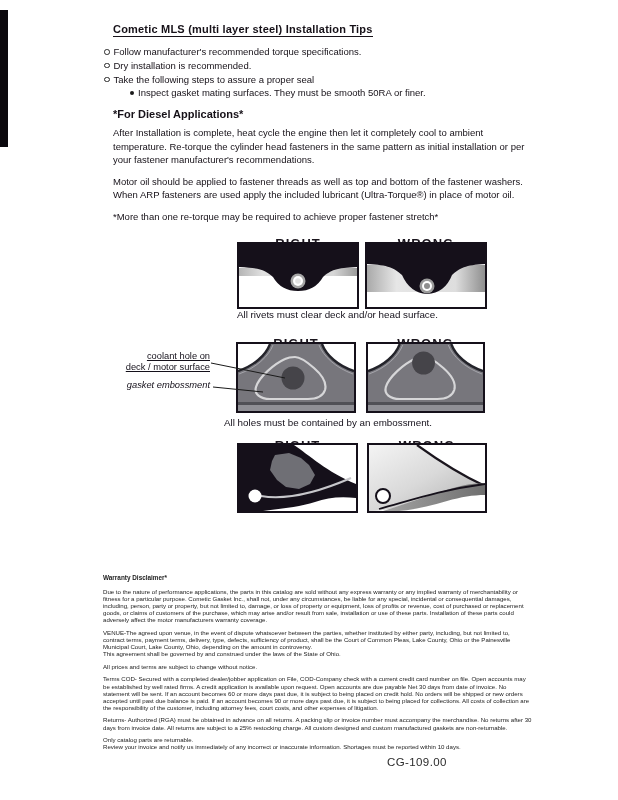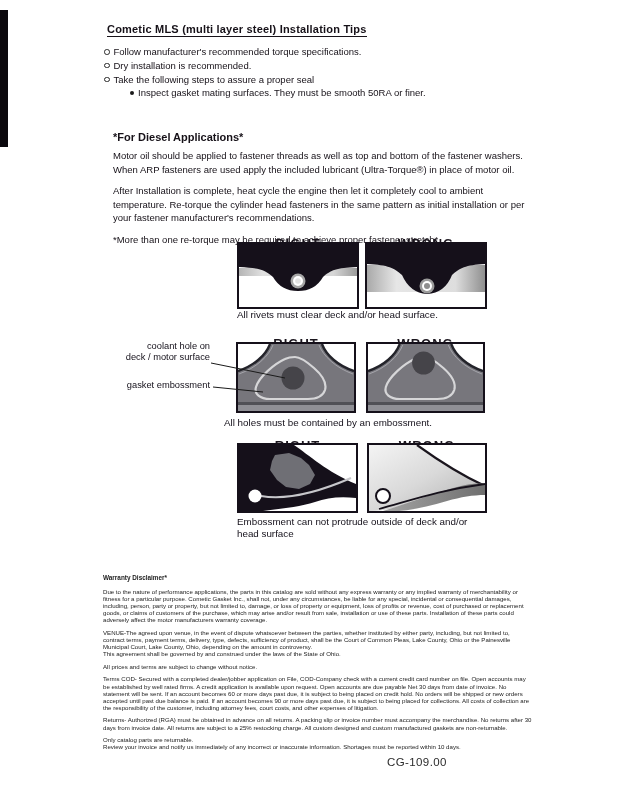--- a/index.html
+++ b/index.html
@@ -2,32 +2,32 @@
 <html><head>
 <meta charset="utf-8">
 <style>
   html,body{margin:0;padding:0;background:#e8e8e8;}
   .page{position:relative;width:618px;height:800px;background:#ffffff;overflow:hidden;
         font-family:"Liberation Sans",sans-serif;color:#161118;}
   .scan-bar{position:absolute;left:0;top:10px;width:8px;height:137px;background:#0b080d;}
 
   
   .tips{position:absolute;left:104px;top:19px;width:436px;}
-  .doc-title{display:inline-block;margin-left:3px;font-size:11px;font-weight:bold;
+  .doc-title{display:inline-block;margin-left:9px;font-size:11px;font-weight:bold;
              letter-spacing:.2px;border-bottom:1.5px solid #161118;padding-bottom:1px;}
   .bullets{margin-top:8px;}
   .b-row{display:flex;align-items:flex-start;font-size:9.5px;line-height:13.8px;}
   .b-row .ring{flex:0 0 auto;width:3.5px;height:3.5px;border:1px solid #2a2a2a;border-radius:50%;
                margin:4px 4px 0 0;}
   .b-row.sub{margin-left:26px;}
   .b-row .dot{flex:0 0 auto;width:4px;height:4px;background:#1a1a1a;border-radius:50%;
               margin:5px 4px 0 0;}
 
   
-  .diesel{position:absolute;left:113px;top:131px;width:424px;}
+  .diesel{position:absolute;left:113px;top:108px;width:424px;}
   .diesel h2{margin:0 0 6px 0;font-size:11px;font-weight:bold;}
   .diesel p{margin:0 0 8px 0;font-size:9.5px;line-height:13.6px;}
 
   
   .rw-label{position:absolute;font-size:13px;font-weight:bold;letter-spacing:1px;
             text-align:center;color:#1b161e;margin-top:8px;}
   .dbox{position:absolute;border:2px solid #15101a;background:#fff;box-sizing:border-box;}
   .dbox svg{display:block;width:100%;height:100%;}
   .caption{position:absolute;font-size:9.8px;line-height:11.5px;color:#14101a;}
   .ann{position:absolute;font-size:9.3px;line-height:11px;text-align:right;color:#14101a;}
@@ -64,22 +64,22 @@
       </div>
       <div class="b-row sub">
         <span class="dot"></span>
         <span>Inspect gasket mating surfaces.  They must be smooth 50RA or finer.</span>
       </div>
     </div>
   </div>
 
   <div class="diesel">
     <h2>*For Diesel Applications*</h2>
+    <p>After Installation is complete, heat cycle the engine then let it completely cool to ambient temperature. Re-torque the cylinder head fasteners in the same pattern as initial installation or per your fastener manufacturer's recommendations.</p>
     <p>Motor oil should be applied to fastener threads as well as top and bottom of the fastener washers. When ARP fasteners are used apply the included lubricant (Ultra-Torque®) in place of motor oil.</p>
-    <p>After Installation is complete, heat cycle the engine then let it completely cool to ambient temperature. Re-torque the cylinder head fasteners in the same pattern as initial installation or per your fastener manufacturer's recommendations.</p>
     <p>*More than one re-torque may be required to achieve proper fastener stretch*</p>
   </div>
 
   <div class="rw-label" style="left:237px;top:228px;width:122px;">RIGHT</div>
   <div class="rw-label" style="left:365px;top:228px;width:122px;">WRONG</div>
 
   <div class="dbox" style="left:237px;top:242px;width:122px;height:67px;">
     <svg viewBox="0 0 118 63" preserveAspectRatio="none">
       <defs>
         <linearGradient id="gA" x1="0" y1="0" x2="1" y2="0">
@@ -115,25 +115,25 @@
       <circle cx="60" cy="42" r="5" fill="#ffffff"></circle>
       <circle cx="60" cy="42" r="3" fill="#8e8e8e"></circle>
     </svg>
   </div>
 
   <div class="caption" style="left:237px;top:309px;width:280px;">All rivets must clear deck and/or head surface.</div>
 
   <div class="rw-label" style="left:236px;top:328px;width:120px;">RIGHT</div>
   <div class="rw-label" style="left:366px;top:328px;width:119px;">WRONG</div>
 
-  <div class="ann" style="left:100px;top:341px;width:110px;">
+  <div class="ann" style="left:100px;top:351px;width:110px;text-decoration:underline;">
     <div>coolant hole on</div>
     <div>deck / motor surface</div>
   </div>
-  <div class="ann" style="left:100px;top:380px;width:110px;">
+  <div class="ann" style="left:100px;top:380px;width:110px;font-style:italic;">
     <div>gasket embossment</div>
   </div>
 
   <svg class="leader" style="left:200px;top:350px;" width="120" height="50">
     <line x1="11" y1="13" x2="85" y2="28" stroke="#1a1a1a" stroke-width="1"></line>
     <line x1="13" y1="37" x2="63" y2="42" stroke="#1a1a1a" stroke-width="1"></line>
   </svg>
 
   <div class="dbox" style="left:236px;top:342px;width:120px;height:71px;">
     <svg viewBox="0 0 116 67" preserveAspectRatio="none">
@@ -197,21 +197,20 @@
       </defs>
       <rect x="0" y="0" width="116" height="66" fill="#ffffff"></rect>
       <path d="M0,0 H48 C66,13 90,29 116,41 L116,45 C90,45 64,51 40,59 C28,63 12,66 0,66 Z" fill="url(#gF1)"></path>
       <path d="M48,0 C66,13 90,29 116,41" stroke="#1a151d" stroke-width="2.2" fill="none"></path>
       <path d="M14,66 C40,58 68,47 92,41 C100,39 108,38 116,39 L116,50 C104,50 92,52 78,56 C58,62 38,66 28,66 Z" fill="url(#gF2)"></path>
       <path d="M10,64 C40,56 70,45 116,39" stroke="#15101a" stroke-width="1.8" fill="none"></path>
       <circle cx="14" cy="51" r="7" fill="#ffffff" stroke="#15101a" stroke-width="2"></circle>
     </svg>
   </div>
 
-  <div class="caption" style="left:237px;top:516px;width:248px;">Embossment can not protrude outside of deck and/or head surface</div>
 
   <div class="legal">
     <h3>Warranty Disclaimer*</h3>
     <p>Due to the nature of performance applications, the parts in this catalog are sold without any express warranty or any implied warranty of merchantability or fitness for a particular purpose.  Cometic Gasket Inc., shall not, under any circumstances, be liable for any special, incidental or consequential damages, including, person, party or property, but not limited to, damage, or loss of property or equipment, loss of profits or revenue, cost of purchased or replacement goods, or claims of customers of the purchase, which may arise and/or result from sale, installation or use of these parts.  Installation of these parts could adversely affect the motor manufacturers warranty coverage.</p>
     <p>VENUE-The agreed upon venue, in the event of dispute whatsoever between the parties, whether instituted by either party, including, but not limited to, contract terms, payment terms, delivery, type, defects, sufficiency of product, shall be the Court of Common Pleas, Lake County, Ohio or the Painesville Municipal Court, Lake County, Ohio, depending on the amount in controversy.
 This agreement shall be governed by and construed under the laws of the State of Ohio.</p>
     <p>All prices and terms are subject to change without notice.</p>
     <p>Terms COD- Secured with a completed dealer/jobber application on File, COD-Company check with a current credit card number on file.  Open accounts may be established by well rated firms.  A credit application is available upon request.  Open accounts are due payable Net 30 days from date of invoice.  No statement will be sent.  If an account becomes 60 or more days past due, it is subject to being placed on credit hold.  No orders will be shipped or new orders accepted until past due balance is paid.  If an account becomes 90 or more days past due, it is subject to being placed for collections.  All costs of collection are the responsibility of the customer, including attorney fees, court costs, and other expenses of litigation.</p>
     <p>Returns- Authorized (RGA) must be obtained in advance on all returns.  A packing slip or invoice number must accompany the merchandise.  No returns after 30 days from invoice date.  All returns are subject to a 25% restocking charge.  All custom designed and custom manufactured gaskets are non-returnable.</p>
     <p>Only catalog parts are returnable.

